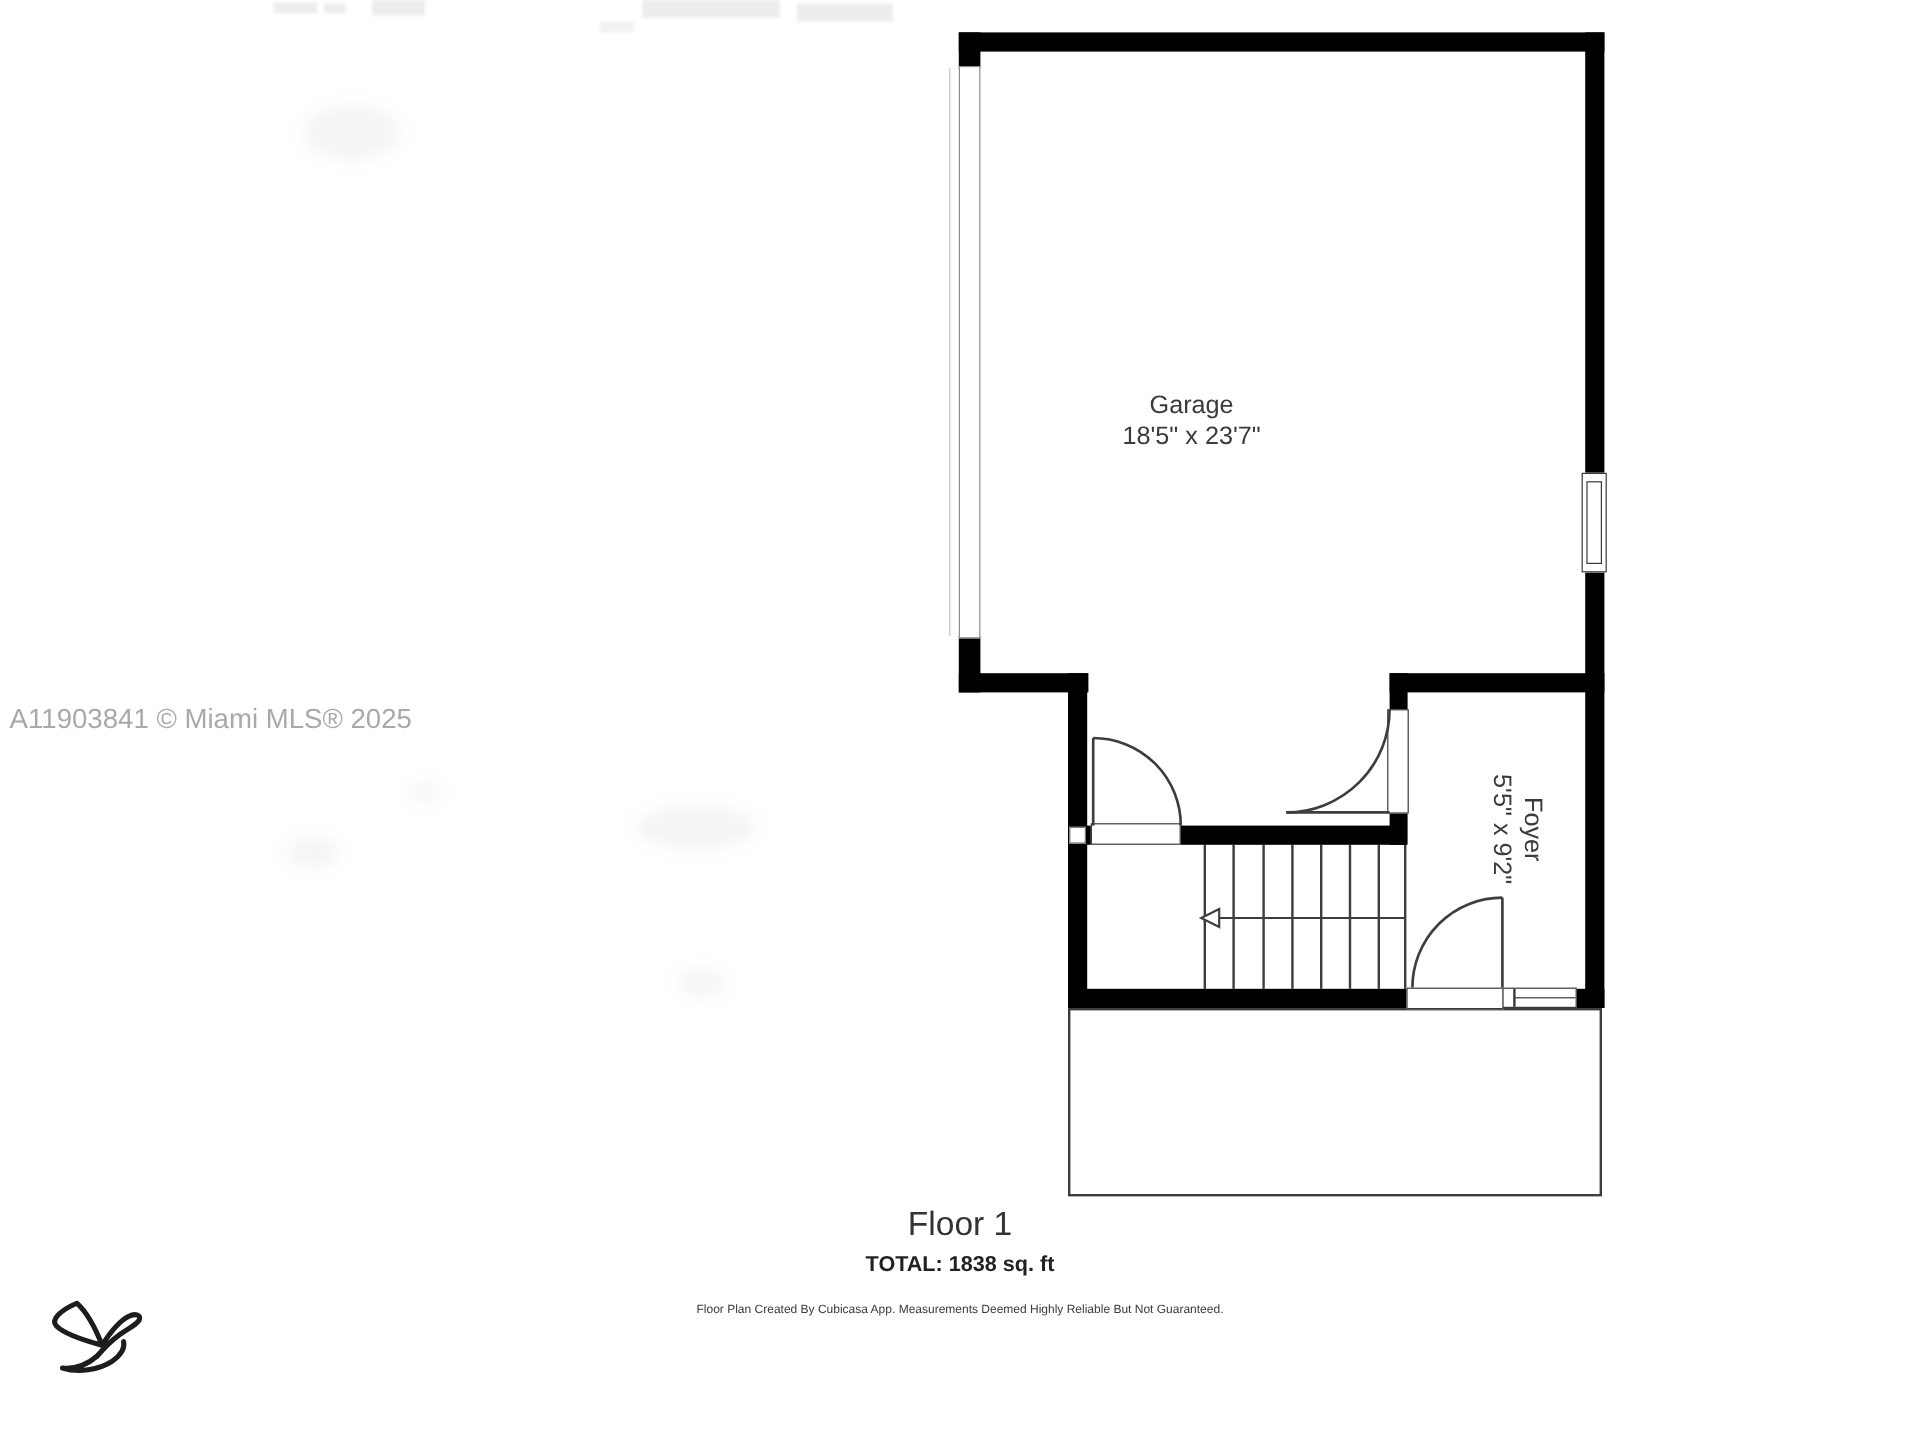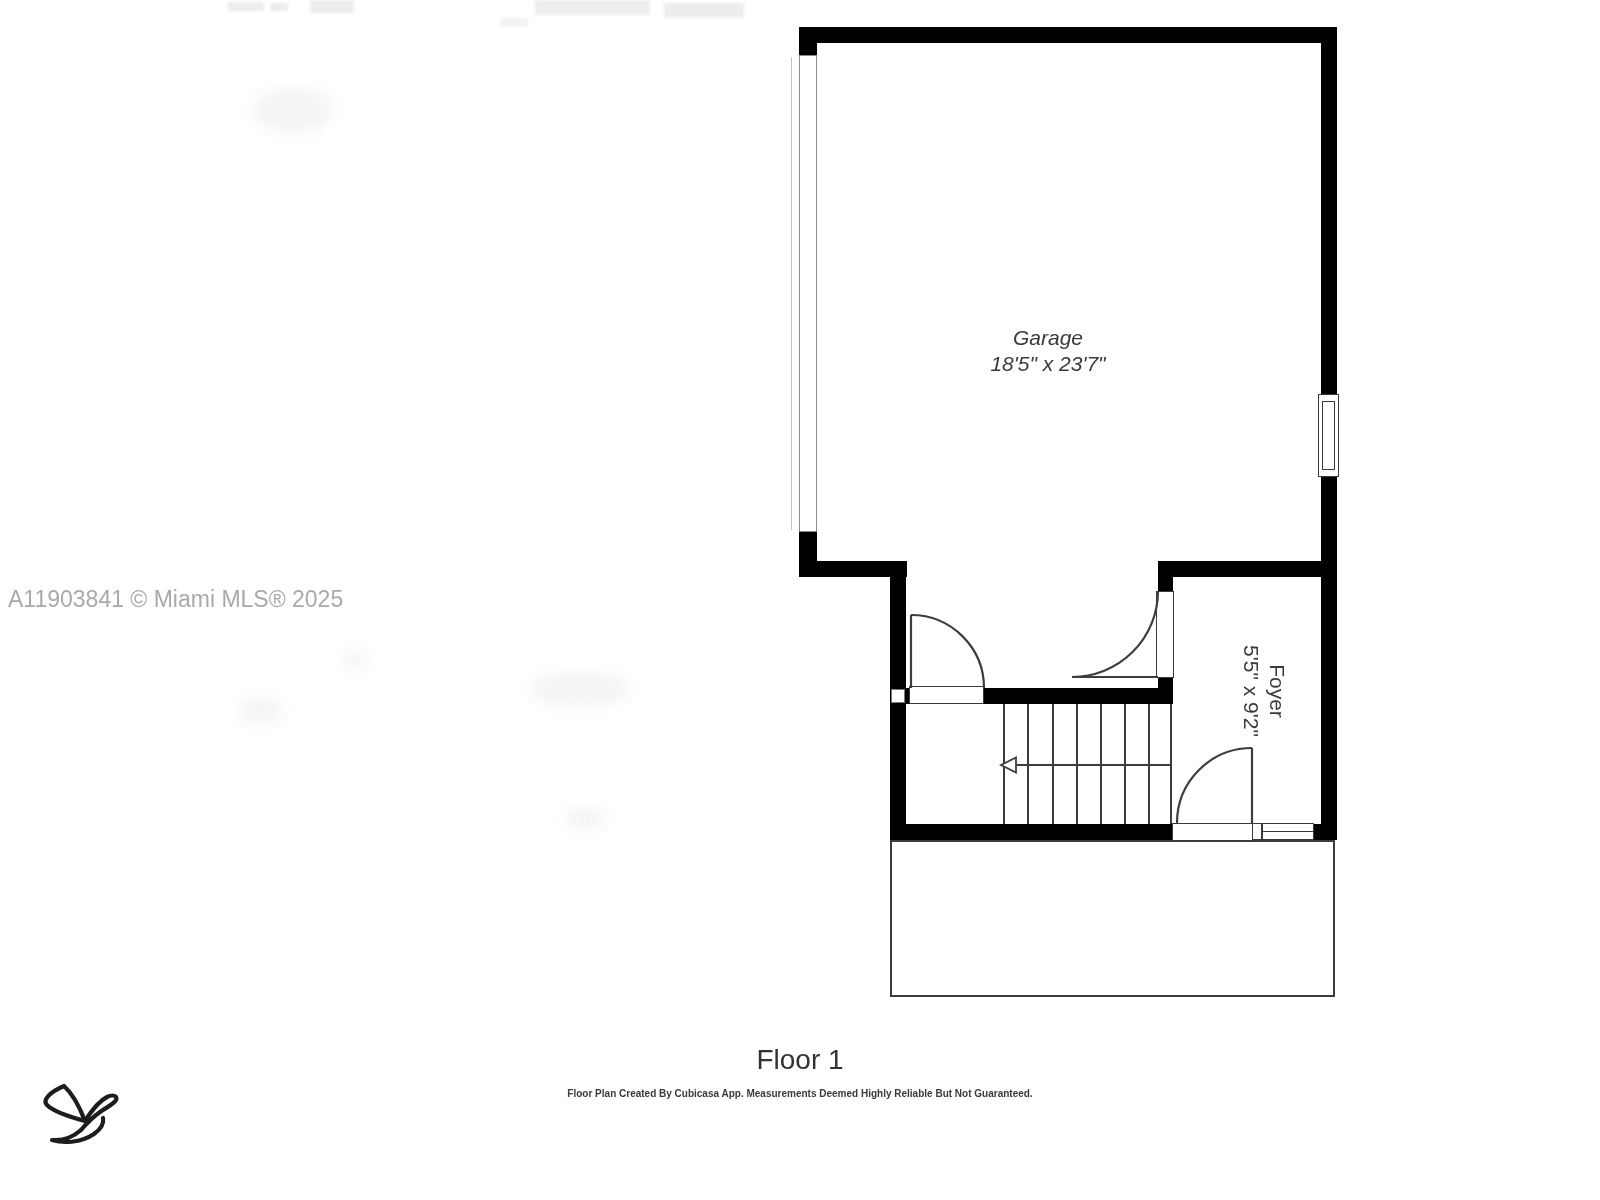--- a/index.html
+++ b/index.html
@@ -24,27 +24,27 @@
   .plan-svg{position:absolute;left:0;top:0;z-index:5;}
   
   .room-label{
     position:absolute;text-align:center;z-index:6;color:#3a3a3a;
     font-size:21px;line-height:26px;white-space:nowrap;
   }
   .room-label .dims{font-size:21px;}
   .rot90{transform:rotate(90deg);}
   
   .footer{
-    position:absolute;left:200px;top:1044px;width:1200px;text-align:center;
+    position:absolute;left:200px;top:1004px;width:1200px;text-align:center;
     color:#2f2f2f;z-index:6;
   }
   .floor-title{font-size:28px;line-height:32px;color:#333333;}
   .total-line{font-size:18px;font-weight:bold;line-height:22px;margin-top:6px;color:#222222;}
   .sum-line{font-size:18px;line-height:22px;color:#2f2f2f;}
-  .disclaimer{font-size:10px;font-weight:bold;line-height:12px;margin-top:12px;color:#3a3a3a;}
+  .disclaimer{font-size:10px;font-weight:normal;line-height:12px;margin-top:22px;color:#3a3a3a;}
   
   .mls-watermark{
     position:absolute;left:8px;top:586px;font-size:23px;color:#a9a9a9;z-index:6;white-space:nowrap;
   }
   
   .logo{position:absolute;left:38px;top:1080px;z-index:6;}
 </style>
 </head>
 <body>
 
@@ -121,33 +121,34 @@
 
       <line x1="1252" y1="823" x2="1252" y2="748"></line>
       <path d="M 1252 748 A 75 75 0 0 0 1177 823"></path>
     </g>
     <g>
       <line x1="1170" y1="765" x2="1016" y2="765" stroke="#3d3d3d" stroke-width="1.8"></line>
       <polygon points="1016,757.5 1001,765 1016,772.5" fill="#ffffff" stroke="#3d3d3d" stroke-width="1.8"></polygon>
     </g>
   </svg>
 
-  <div class="room-label" style="left:948px;top:325px;width:200px;font-style:italic;">
+  <div class="room-label" style="left:893px;top:325px;width:200px;">
     <div>Garage</div>
     <div class="dims">18'5" x 23'7"</div>
   </div>
 
   <div class="room-label rot90" style="left:1164px;top:665px;width:200px;height:52px;">
     <div>Foyer</div>
     <div class="dims">5'5" x 9'2"</div>
   </div>
 
 
   <div class="footer">
     <div class="floor-title">Floor 1</div>
+    <div class="total-line">TOTAL: 1838 sq. ft</div>
     <div class="disclaimer">Floor Plan Created By Cubicasa App. Measurements Deemed Highly Reliable But Not Guaranteed.</div>
   </div>
 
   <svg class="logo" width="88" height="66" viewBox="0 0 88 66">
     <g fill="none" stroke="#1d1d1d" stroke-width="4.2" stroke-linecap="round" stroke-linejoin="round">
       <path d="M 26 6 C 12 12, 4 20, 9 25 C 16 32, 32 37, 47 41 C 42 28, 36 15, 26 6 Z"></path>
       <path d="M 47 41 C 54 30, 61 21, 69 17 C 75 14, 80 16, 78 20 C 76 24, 69 27, 62 32 C 55 37, 49 43, 43 50"></path>
       <path d="M 43 50 C 35 57, 25 61, 14 60 C 27 64, 44 62, 56 54 C 63 49, 66 43, 65 38"></path>
     </g>
   </svg>

